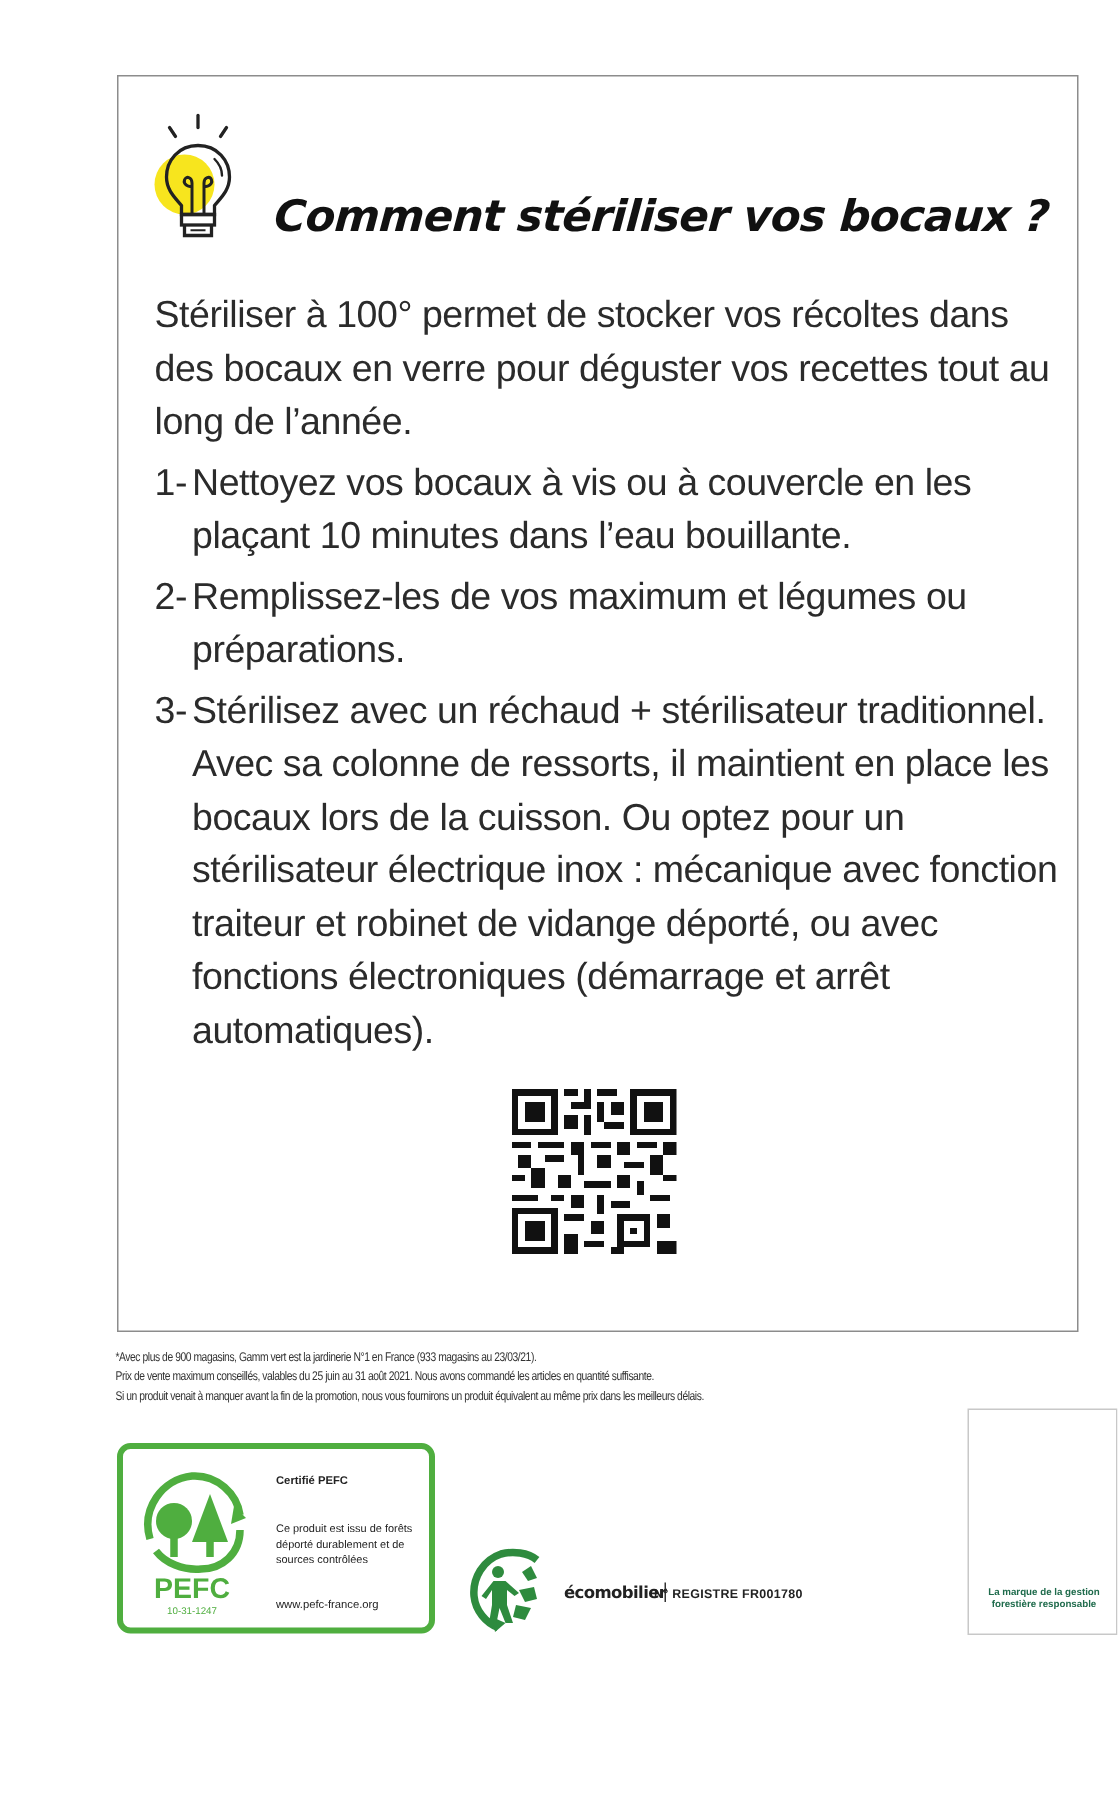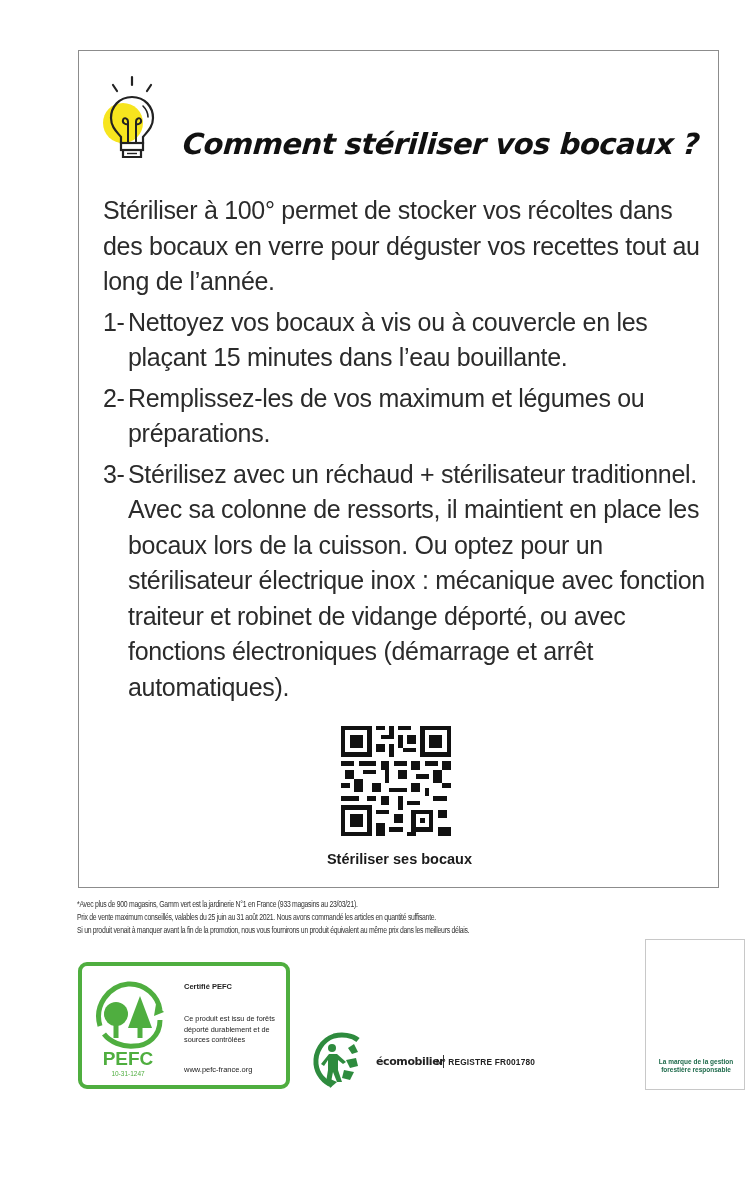--- a/index.html
+++ b/index.html
@@ -81,21 +81,21 @@
     <rect x="20" y="70" width="22" height="7" fill="none" stroke="#222" stroke-width="2.2"></rect>
     <path d="M22 77 L22 84 L40 84 L40 77" fill="none" stroke="#222" stroke-width="2.2"></path>
     <line x1="26" y1="80.5" x2="36" y2="80.5" stroke="#222" stroke-width="1.4"></line>
   </svg>
   <div class="title">Comment stériliser vos bocaux ?</div>
 
   <div class="body-text">
     <p class="intro">Stériliser à 100° permet de stocker vos récoltes dans des bocaux en verre pour déguster vos recettes tout au long de l’année.</p>
     <div class="step">
       <span class="step-num">1-</span>
-      <span class="step-text">Nettoyez vos bocaux à vis ou à couvercle en les plaçant 15 minutes dans l’eau bouillante.</span>
+      <span class="step-text">Nettoyez vos bocaux à vis ou à couvercle en les plaçant 10 minutes dans l’eau bouillante.</span>
     </div>
     <div class="step">
       <span class="step-num">2-</span>
       <span class="step-text">Remplissez-les de vos maximum et légumes ou préparations.</span>
     </div>
     <div class="step">
       <span class="step-num">3-</span>
       <span class="step-text">Stérilisez avec un réchaud + stérilisateur traditionnel. Avec sa colonne de ressorts, il maintient en place les bocaux lors de la cuisson. Ou optez pour un stérilisateur électrique inox : mécanique avec fonction traiteur et robinet de vidange déporté, ou avec fonctions électroniques (démarrage et arrêt automatiques).</span>
     </div>
   </div>
@@ -152,21 +152,20 @@
         <rect x="16" y="19" width="5" height="5"></rect>
       <rect x="17" y="20" width="3" height="3" fill="#fff"></rect>
         <rect x="18" y="21" width="1" height="1"></rect>
         <rect x="22" y="19" width="2" height="2"></rect>
       <rect x="8" y="22" width="2" height="3"></rect>
         <rect x="11" y="23" width="3" height="1"></rect>
         <rect x="15" y="24" width="2" height="1"></rect>
         <rect x="22" y="23" width="3" height="2"></rect>
     </g>
   </svg>
-  <div class="qr-caption">Stériliser ses bocaux</div>
 </div>
 
 <div class="legal">
   <div>*Avec plus de 900 magasins, Gamm vert est la jardinerie N°1 en France (933 magasins au 23/03/21).</div>
   <div>Prix de vente maximum conseillés, valables du 25 juin au 31 août 2021. Nous avons commandé les articles en quantité suffisante.</div>
   <div>Si un produit venait à manquer avant la fin de la promotion, nous vous fournirons un produit équivalent au même prix dans les meilleurs délais.</div>
 </div>
 
 <div class="pefc">
   <svg class="pefc-logo" viewBox="0 0 76 102">

